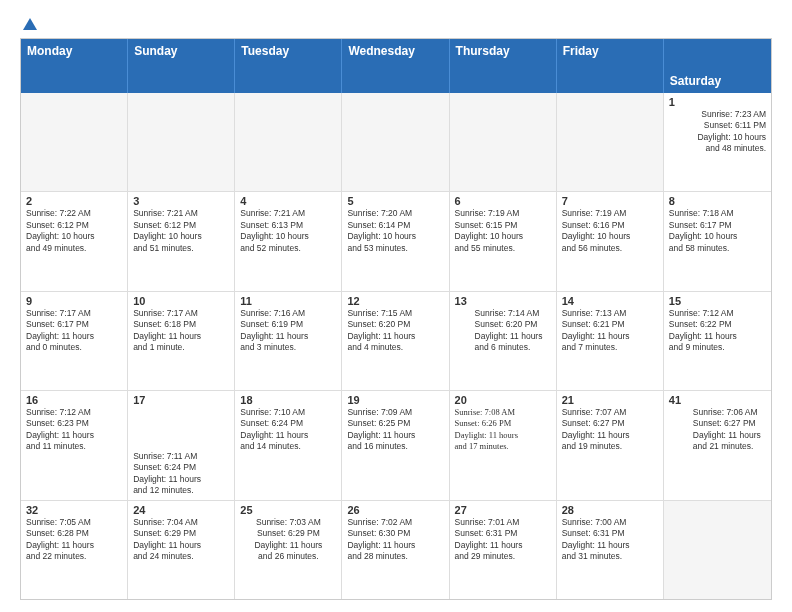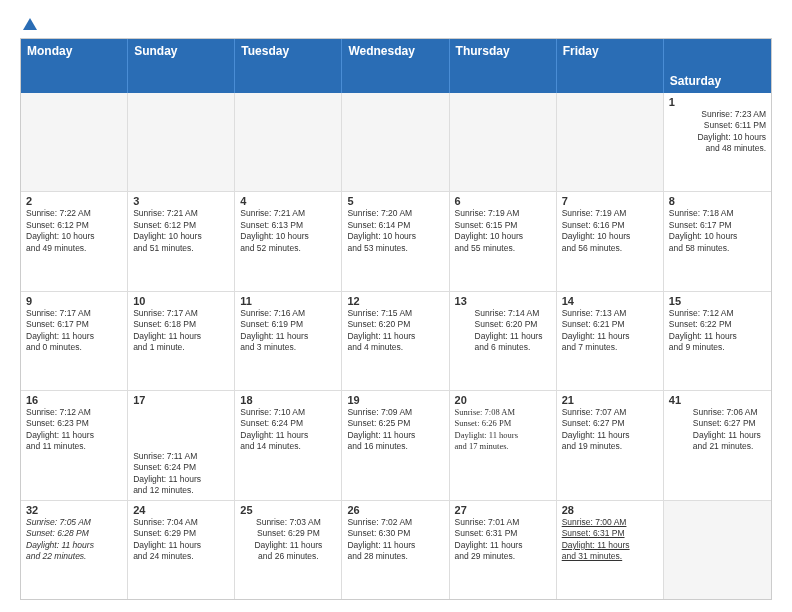--- a/index.html
+++ b/index.html
@@ -294,21 +294,21 @@
             <span class="day-num">41</span>
             <div class="day-info" style="white-space: pre-line; margin-left: 24px;">Sunrise: 7:06 AM
 Sunset: 6:27 PM
 Daylight: 11 hours
 and 21 minutes.</div>
           </div>
         </div>
         <div class="cal-row">
           <div class="cal-cell">
             <span class="day-num">32</span>
-            <div class="day-info" style="white-space: pre-line; font-style: italic;">Sunrise: 7:05 AM
+            <div class="day-info" style="white-space: pre-line;">Sunrise: 7:05 AM
 Sunset: 6:28 PM
 Daylight: 11 hours
 and 22 minutes.</div>
           </div>
           <div class="cal-cell">
             <span class="day-num">24</span>
             <div class="day-info" style="white-space: pre-line;">Sunrise: 7:04 AM
 Sunset: 6:29 PM
 Daylight: 11 hours
 and 24 minutes.</div>
@@ -329,21 +329,21 @@
           </div>
           <div class="cal-cell">
             <span class="day-num">27</span>
             <div class="day-info" style="white-space: pre-line;">Sunrise: 7:01 AM
 Sunset: 6:31 PM
 Daylight: 11 hours
 and 29 minutes.</div>
           </div>
           <div class="cal-cell">
             <span class="day-num">28</span>
-            <div class="day-info" style="white-space: pre-line; text-decoration: underline;">Sunrise: 7:00 AM
+            <div class="day-info" style="white-space: pre-line;">Sunrise: 7:00 AM
 Sunset: 6:31 PM
 Daylight: 11 hours
 and 31 minutes.</div>
           </div>
           <div class="cal-cell empty"></div>
         </div>
       </div>
   </div>
 </div>
 

